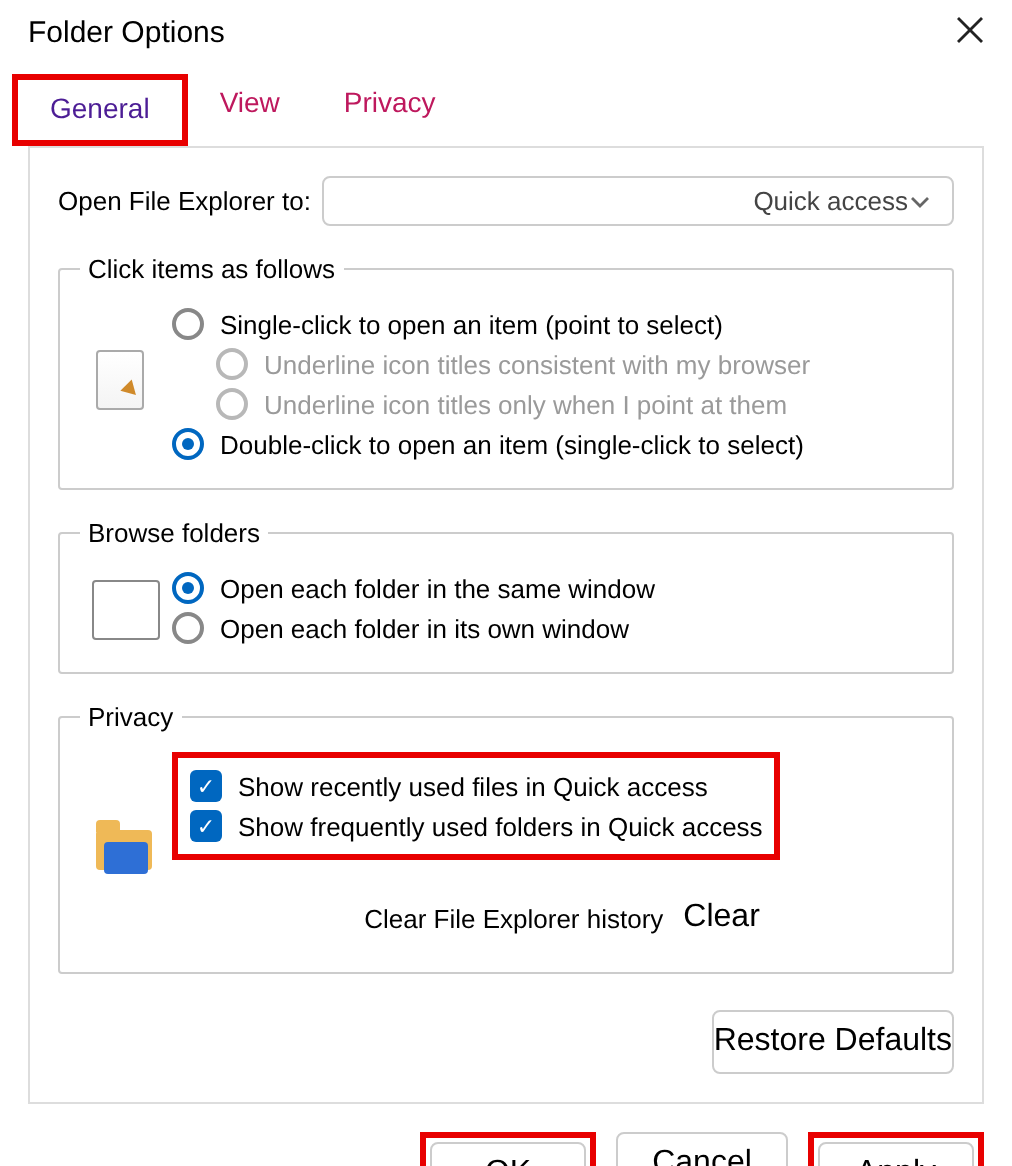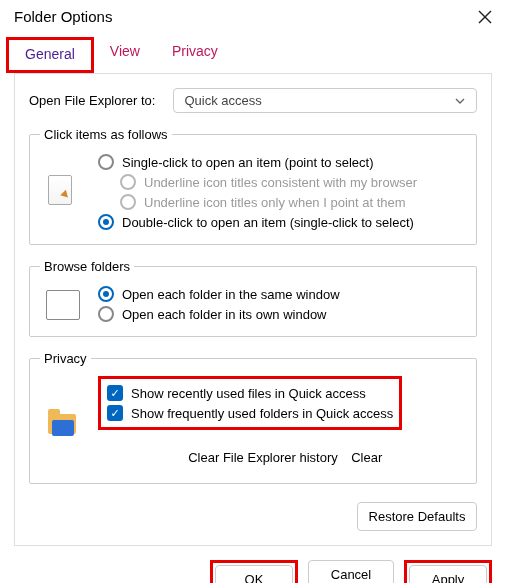--- a/index.html
+++ b/index.html
@@ -8,21 +8,20 @@
     font-family: "Segoe UI", Arial, sans-serif;
     font-size: 13px;
     background: #fff;
     color: #000;
     width: 506px;
     height: 583px;
     overflow: hidden;
   }
   .titlebar {
     display: flex;
-    align-items: center;
     justify-content: space-between;
     padding: 8px 14px 6px 14px;
   }
   .titlebar h1 {
     font-size: 15px;
     font-weight: 400;
     margin: 0;
   }
   .close-x svg { display: block; }
   .tabs {
@@ -44,28 +43,28 @@
   }
   .pane {
     border: 1px solid #ddd;
     margin: 0 14px 14px 14px;
     padding: 14px 14px 14px 14px;
     position: relative;
   }
   .row {
     display: flex;
     align-items: center;
-    gap: 12px;
+    gap: 0;
   }
   .open-row label { font-size: 13px; }
   .select {
     flex: 1;
     display: flex;
     align-items: center;
-    justify-content: space-between;
+    justify-content: flex-end;
     border: 1px solid #ccc;
     border-radius: 4px;
     padding: 4px 10px;
     color: #444;
     font-size: 13px;
     margin-left: 6px;
   }
   .chev svg { display: block; }
   fieldset.group {
     border: 1px solid #ccc;
@@ -136,21 +135,21 @@
     justify-content: center;
     align-items: center;
     margin-top: 14px;
     padding-left: 20px;
   }
   .btn {
     border: 1px solid #ccc;
     border-radius: 4px;
     background: #fff;
     padding: 6px 0;
-    font-size: 13px;
+    font-size: 16px;
     text-align: center;
     cursor: pointer;
     min-width: 86px;
   }
   .restore-row {
     display: flex;
     justify-content: flex-end;
     margin-top: 18px;
   }
   .restore-row .btn { min-width: 120px; }

